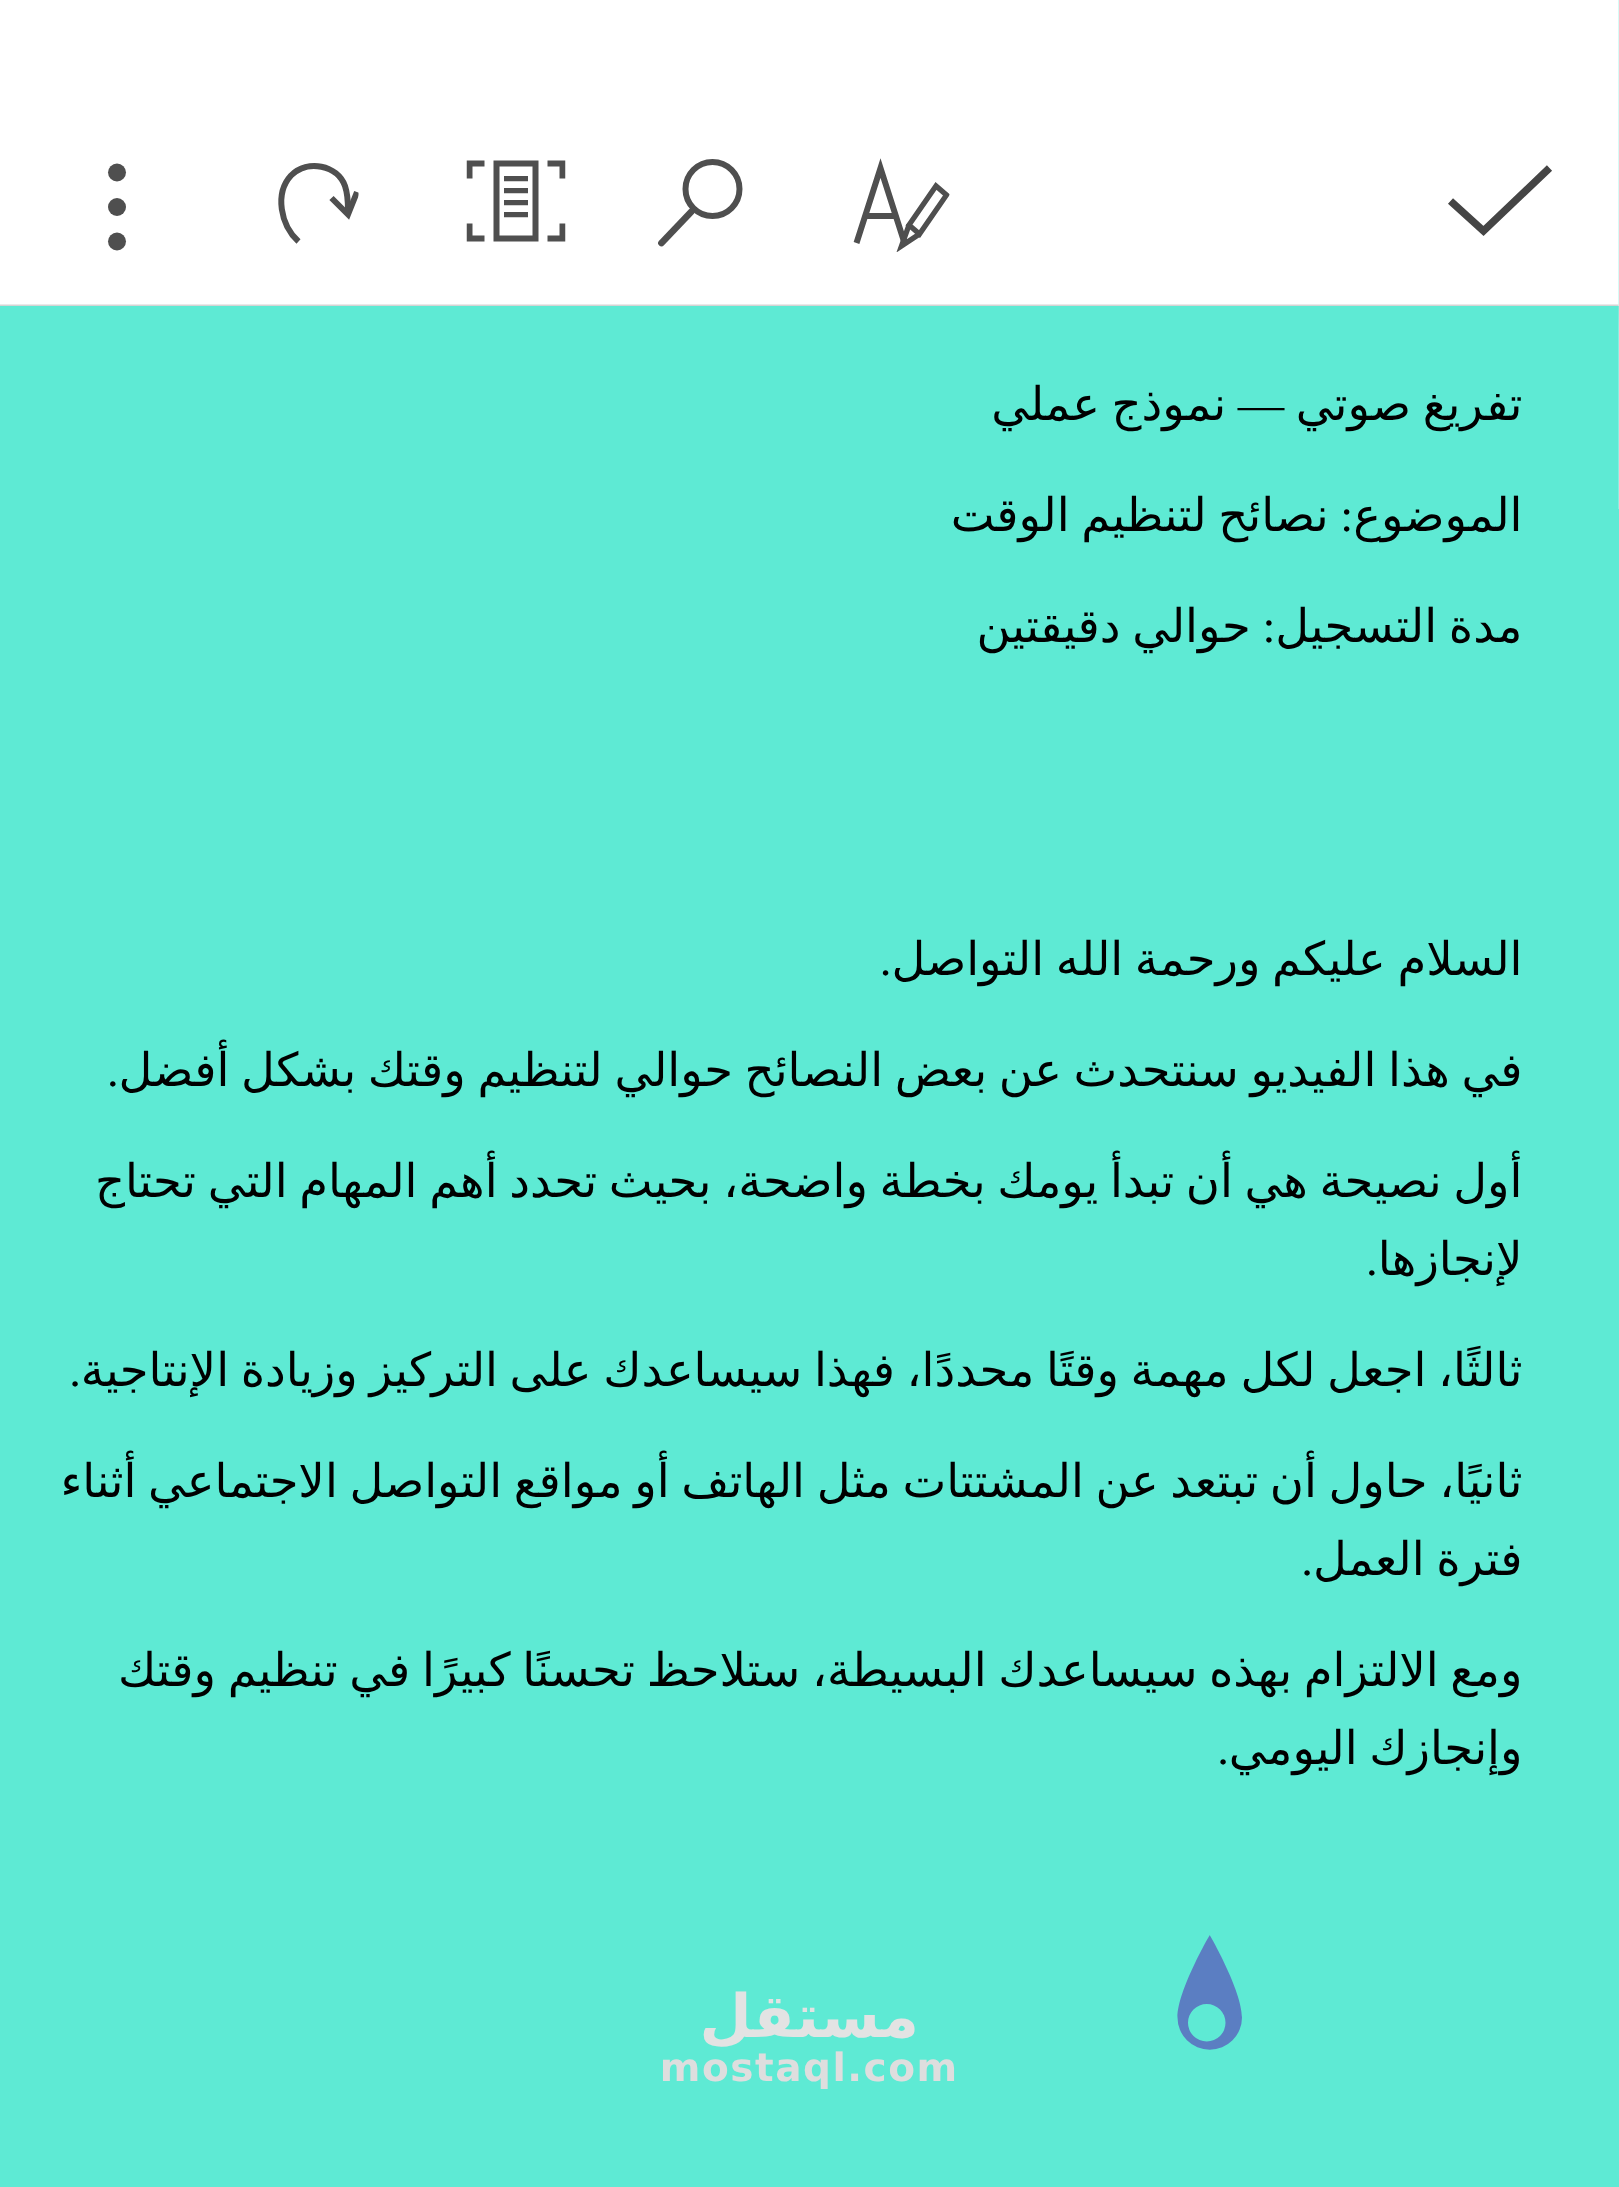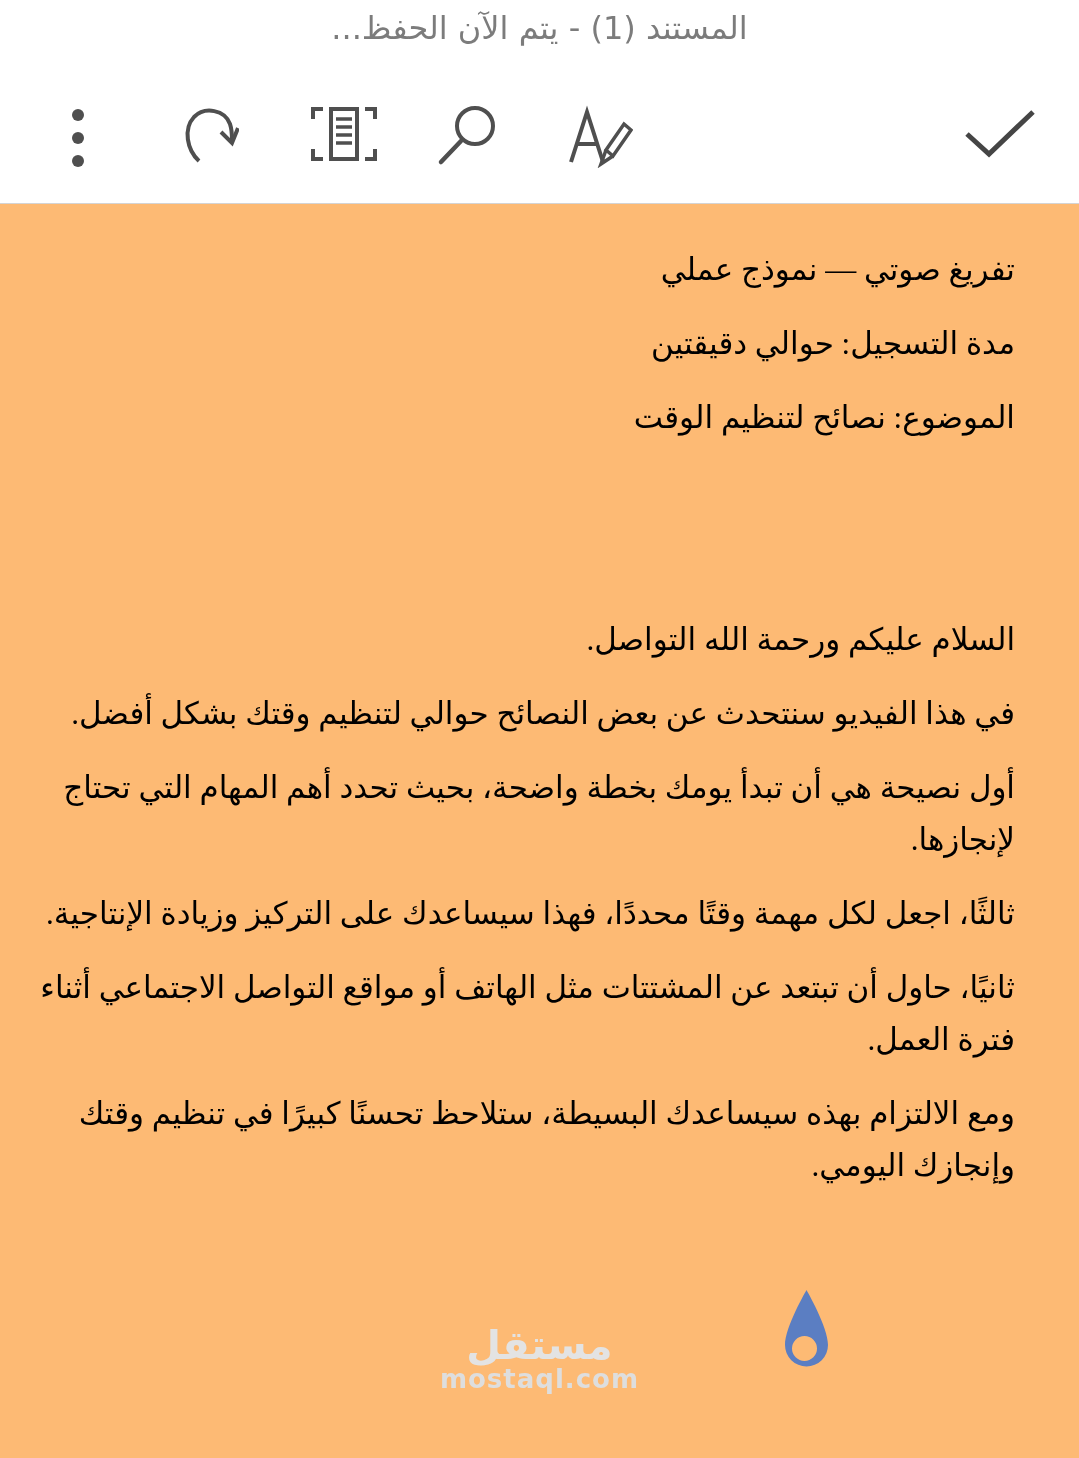--- a/index.html
+++ b/index.html
@@ -35,21 +35,21 @@
   .ic-stroke{fill:none;stroke:#4f4f4f;stroke-width:4;}
   .btn-overflow{left:70px;top:108px;width:16px;height:60px;}
   .btn-redo{left:181px;top:104px;width:58px;height:60px;}
   .btn-mobileview{left:310px;top:105px;width:68px;height:58px;}
   .btn-search{left:436px;top:103px;width:64px;height:64px;}
   .btn-format{left:564px;top:103px;width:70px;height:66px;}
   .btn-done{left:960px;top:107px;width:80px;height:52px;}
   
   .doc{
     position:absolute;top:204px;left:0;right:0;bottom:0;
-    background:#fdba74;
+    background:#5eead4;
     direction:rtl;
     padding:40px 64px 0 40px;
     box-sizing:border-box;
     font-family:"Liberation Serif","DejaVu Serif","DejaVu Sans",serif;
     font-size:31px;
     line-height:52px;
     color:#000000;
     text-align:right;
   }
   .para{margin:0 0 22px 0;min-height:52px;}
@@ -75,21 +75,20 @@
     line-height:26px;
     letter-spacing:1px;
     color:#dedede;
     font-weight:bold;
   }
 </style>
 </head>
 <body>
 
 <header class="app-bar">
-  <div class="doc-title">المستند (1) - يتم الآن الحفظ...</div>
 
   <div class="icon-btn btn-overflow">
     <svg width="14" height="60" viewBox="0 0 14 60">
       <circle cx="7" cy="7" r="6" fill="#4f4f4f"></circle>
       <circle cx="7" cy="30" r="6" fill="#4f4f4f"></circle>
       <circle cx="7" cy="53" r="6" fill="#4f4f4f"></circle>
     </svg>
   </div>
 
   <div class="icon-btn btn-redo">
@@ -136,22 +135,22 @@
   <div class="icon-btn btn-done">
     <svg width="78" height="50" viewBox="0 0 78 50">
       <path d="M6 26 L28 46 L72 4" fill="none" stroke="#454545" stroke-width="5"></path>
     </svg>
   </div>
 </header>
 <div class="app-shadow"></div>
 
 <main class="doc">
   <p class="para">تفريغ صوتي — نموذج عملي</p>
+  <p class="para">الموضوع: نصائح لتنظيم الوقت</p>
   <p class="para">مدة التسجيل: حوالي دقيقتين</p>
-  <p class="para">الموضوع: نصائح لتنظيم الوقت</p>
   <p class="para"></p>
   <p class="para"></p>
   <p class="para">السلام عليكم ورحمة الله التواصل.</p>
   <p class="para">في هذا الفيديو سنتحدث عن بعض النصائح حوالي لتنظيم وقتك بشكل أفضل.</p>
   <p class="para">أول نصيحة هي أن تبدأ يومك بخطة واضحة، بحيث تحدد أهم المهام التي تحتاج لإنجازها.</p>
   <p class="para">ثالثًا، اجعل لكل مهمة وقتًا محددًا، فهذا سيساعدك على التركيز وزيادة الإنتاجية.</p>
   <p class="para">ثانيًا، حاول أن تبتعد عن المشتتات مثل الهاتف أو مواقع التواصل الاجتماعي أثناء فترة العمل.</p>
   <p class="para">ومع الالتزام بهذه سيساعدك البسيطة، ستلاحظ تحسنًا كبيرًا في تنظيم وقتك وإنجازك اليومي.</p>
 </main>
 

